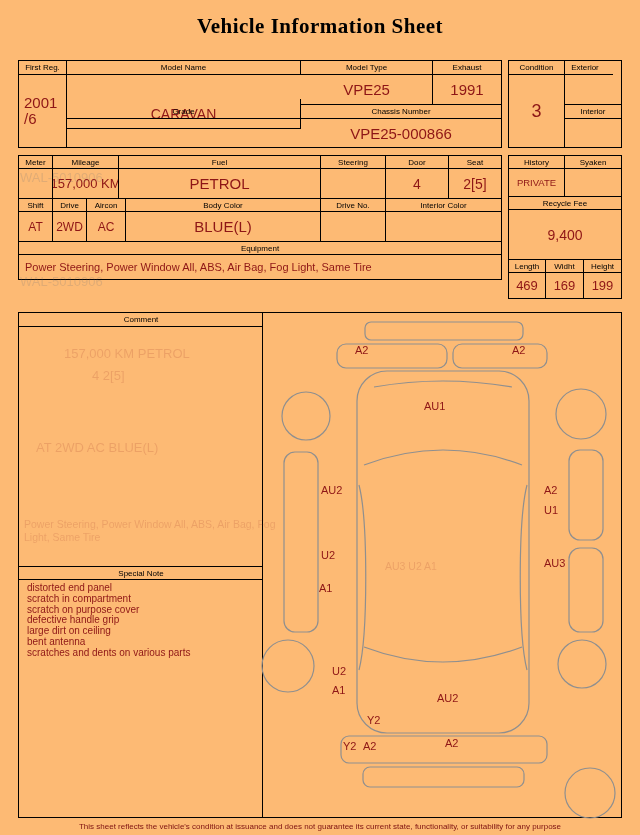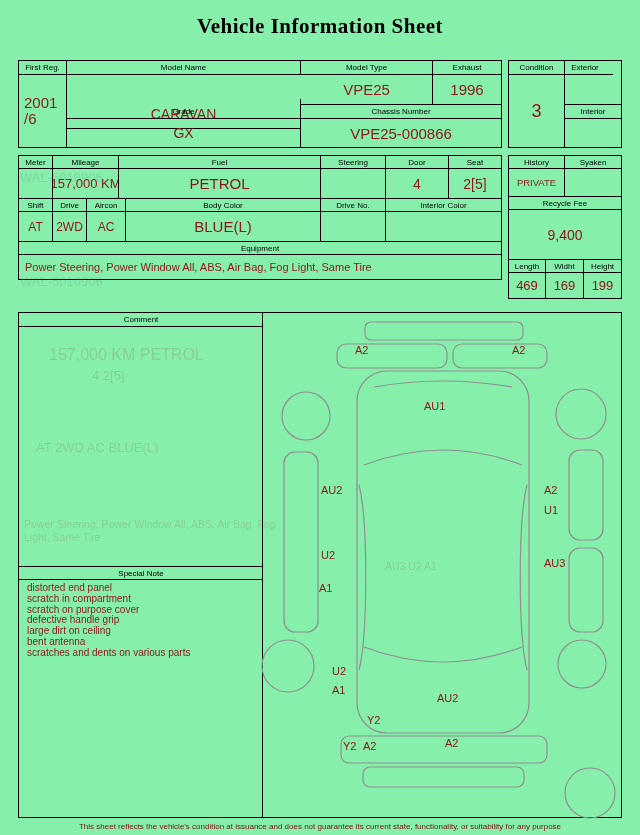--- a/index.html
+++ b/index.html
@@ -1,17 +1,17 @@
 <!DOCTYPE html>
 <html><head>
 <meta charset="utf-8">
 <style>
   :root{ --red:#8e1616; --line:#000; --diagram:#8f8f8f; }
   html,body{margin:0;padding:0;background:#fff;}
-  .sheet{position:relative;width:640px;height:835px;background:#86efac;overflow:hidden;
+  .sheet{position:relative;width:640px;height:835px;background:#fdba74;overflow:hidden;
          font-family:"Liberation Sans",sans-serif;color:#000;}
   .title{position:absolute;left:0;top:14px;width:640px;text-align:center;margin:0;
          font-size:21px;font-weight:600;letter-spacing:.5px;font-family:"Liberation Serif",serif;}
   .tbl{position:absolute;border:1px solid var(--line);box-sizing:border-box;}
   .cell{position:absolute;box-sizing:border-box;display:flex;align-items:center;justify-content:center;
         overflow:hidden;white-space:nowrap;}
   .br{border-right:1px solid var(--line);} .bb{border-bottom:1px solid var(--line);text-align:right;}
   .bt{border-top:1px solid var(--line);}
   .lab{font-size:8px;color:#000;}
   .val{color:var(--red);}
@@ -42,26 +42,25 @@
     <div class="cell lab br bb" style="left:48px;top:0;width:234px;height:14px">Model Name</div>
     <div class="cell lab br bb" style="left:282px;top:0;width:132px;height:14px">Model Type</div>
     <div class="cell lab bb" style="left:414px;top:0;width:68px;height:14px">Exhaust</div>
 
     <div class="cell val fs15 br col" style="left:0;top:14px;width:48px;height:72px">
       <span>2001</span>
       <span>/6</span>
     </div>
     <div class="cell val fs16 br bb" style="left:48px;top:14px;width:234px;height:30px">CARAVAN</div>
     <div class="cell val fs15 br bb" style="left:282px;top:14px;width:132px;height:30px">VPE25</div>
-    <div class="cell val fs15 bb" style="left:414px;top:14px;width:68px;height:30px">1996</div>
+    <div class="cell val fs15 bb" style="left:414px;top:14px;width:68px;height:30px">1991</div>
 
     <div class="cell lab br bb" style="left:48px;top:44px;width:234px;height:14px">Grade</div>
     <div class="cell lab bb" style="left:282px;top:44px;width:200px;height:14px">Chassis Number</div>
 
-    <div class="cell val fs14 br" style="left:48px;top:58px;width:234px;height:28px">GX</div>
     <div class="cell val fs15" style="left:282px;top:58px;width:200px;height:28px">VPE25-000866</div>
   </div>
 
   <div class="tbl" style="left:508px;top:60px;width:114px;height:88px">
     <div class="cell lab br bb" style="left:0;top:0;width:56px;height:14px">Condition</div>
     <div class="cell lab bb" style="left:48px;top:0;width:56px;height:14px">Exterior</div>
     <div class="cell val fs18 br" style="left:0;top:14px;width:56px;height:72px">3</div>
     <div class="cell bb" style="left:56px;top:14px;width:56px;height:30px"></div>
     <div class="cell lab bb" style="left:56px;top:44px;width:56px;height:14px">Interior</div>
     <div class="cell" style="left:56px;top:58px;width:56px;height:28px"></div>
@@ -171,21 +170,21 @@
         <span class="dlabel" style="left: 115px; top: 400px;">Y2</span>
         <span class="dlabel" style="left: 91px; top: 426px;">Y2</span>
         <span class="dlabel" style="left: 111px; top: 426px;">A2</span>
         <span class="dlabel" style="left: 193px; top: 423px;">A2</span>
       </div>
   </div>
 
   <div class="wmlayer" id="watermarks">
       <span class="wm gray" style="left: 20px; top: 170px; font-size: 13px;">WAL-5010906</span>
       <span class="wm gray" style="left: 20px; top: 274px; font-size: 13px;">WAL-5010906</span>
-      <span class="wm red" style="left: 49px; top: 346px; font-size: 16px;">157,000 KM        PETROL</span>
+      <span class="wm red" style="left: 64px; top: 346px; font-size: 13px;">157,000 KM        PETROL</span>
       <span class="wm red" style="left: 92px; top: 368px; font-size: 13px;">4          2[5]</span>
       <span class="wm red" style="left: 36px; top: 440px; font-size: 13px;">AT   2WD   AC        BLUE(L)</span>
       <span class="wm red" style="left: 24px; top: 518px; font-size: 10.5px;">Power Steering, Power Window  All, ABS, Air Bag, Fog</span>
       <span class="wm red" style="left: 24px; top: 531px; font-size: 10.5px;">Light, Same Tire</span>
       <span class="wm red" style="left: 385px; top: 560px; font-size: 10.5px;">AU3     U2     A1</span>
     </div>
 
   <div class="footer">This sheet reflects the vehicle's condition at issuance and does not guarantee its current state, functionality, or suitability for any purpose</div>
 </div>
 

